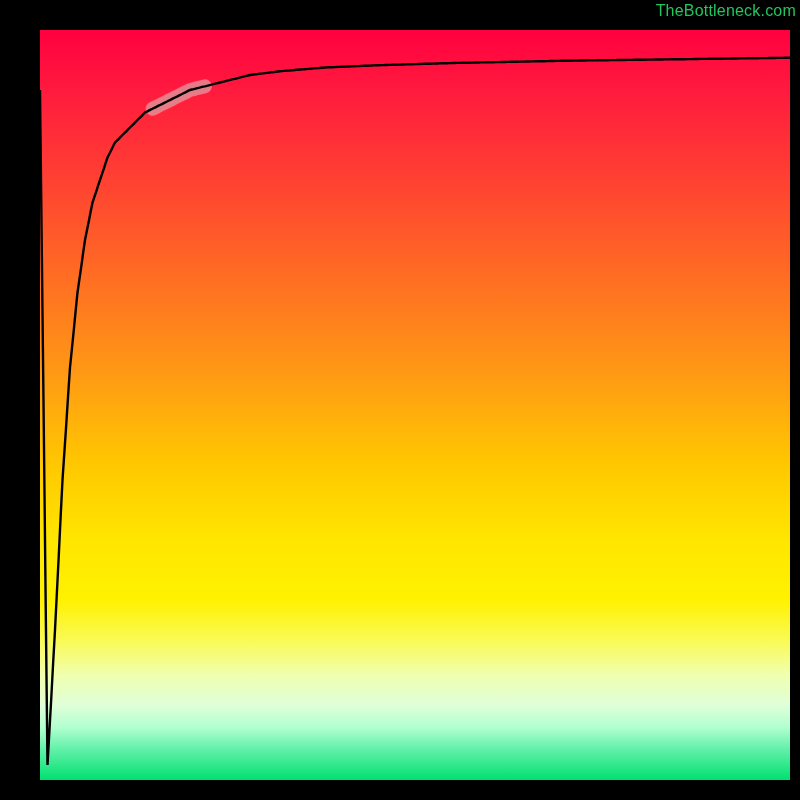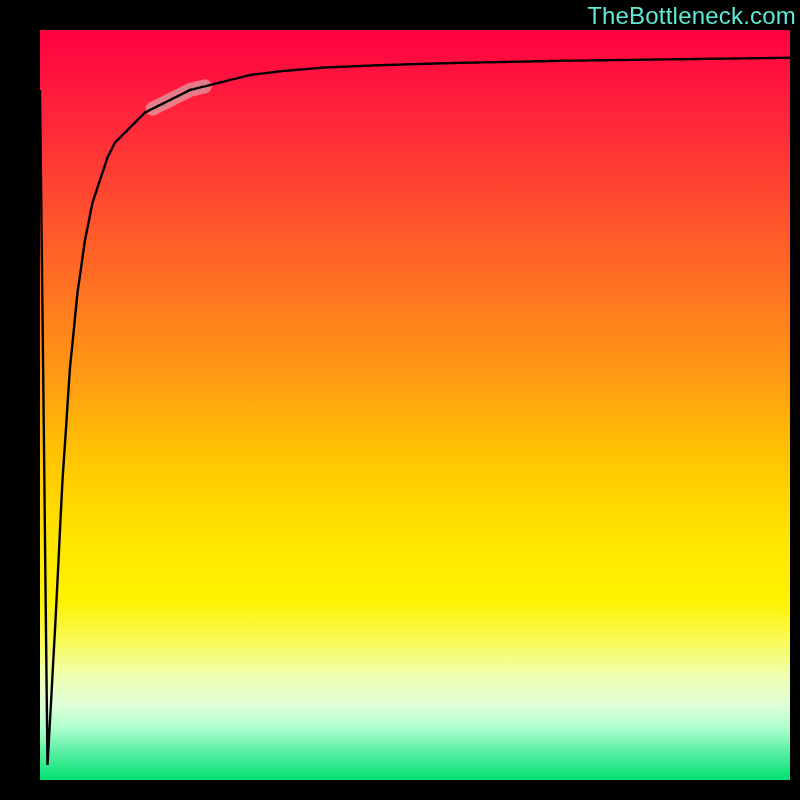--- a/index.html
+++ b/index.html
@@ -8,22 +8,22 @@
     height: 800px;
     background: #000;
     position: relative;
     font-family: Arial, Helvetica, sans-serif;
     overflow: hidden;
   }
   .watermark {
     position: absolute;
     top: 2px;
     right: 4px;
-    color: #5eead4;
-    font-size: 24px;
+    color: #22c55e;
+    font-size: 16px;
     font-weight: 400;
     z-index: 50;
     letter-spacing: 0.2px;
     text-align: right;
   }
   .plot-area {
     position: absolute;
     left: 40px;
     top: 30px;
     width: 750px;

